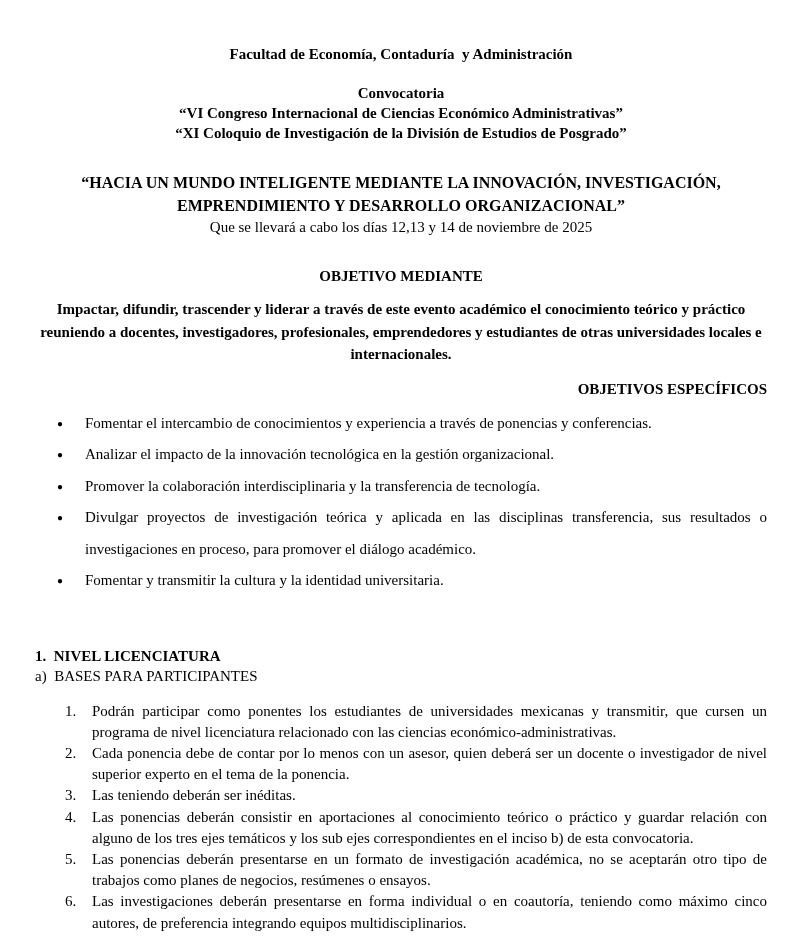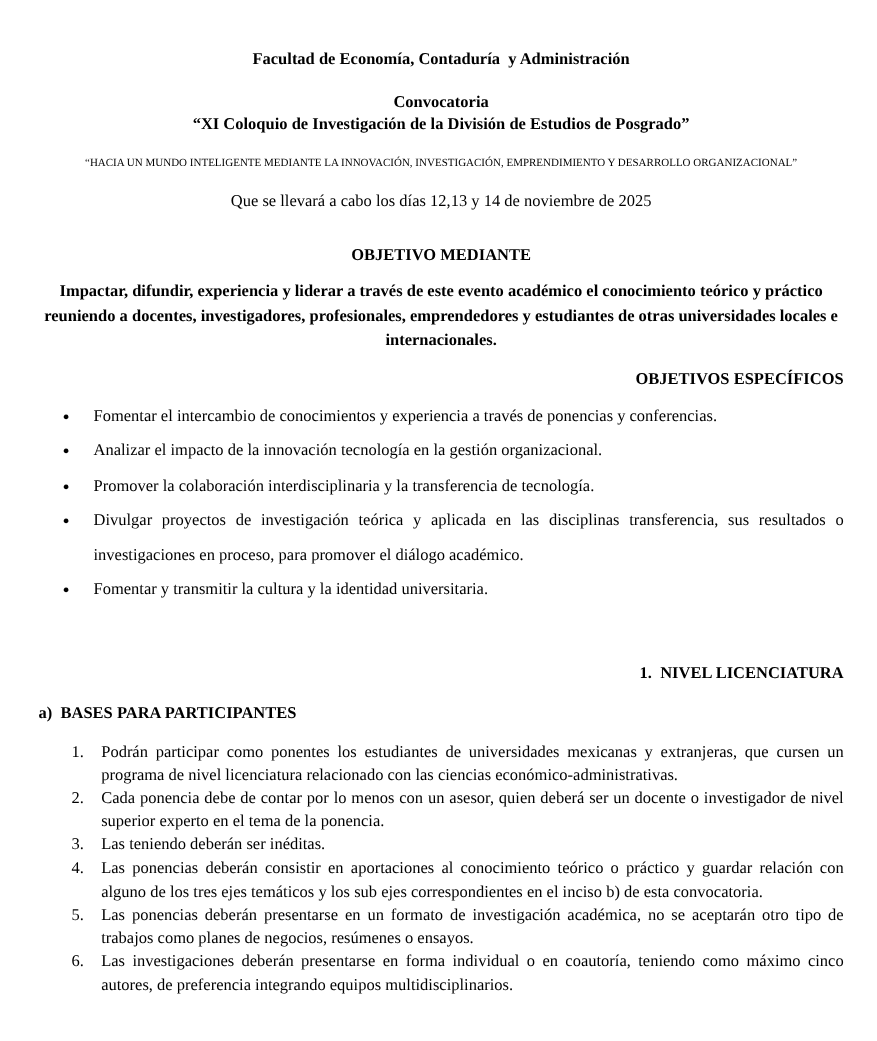--- a/index.html
+++ b/index.html
@@ -15,23 +15,23 @@
     box-sizing: border-box;
     padding: 45px 30px 0 35px;
     overflow: hidden;
   }
   .center { text-align: center; }
 
   .faculty        { font-weight: bold; line-height: 19px; }
   .convocatoria   { font-weight: bold; margin-top: 19px; line-height: 20px; }
   .congress       { font-weight: bold; line-height: 20px; }
   .colloquium     { font-weight: bold; line-height: 20px; }
-  .theme          { font-weight: normal; font-size: 10px; line-height: 23px;
-                    max-width: 700px; margin: 14px auto 0 auto; }
-  .dates          { margin-top: 13px; line-height: 20px; }
+  .theme          { font-weight: bold; font-size: 16px; line-height: 23px;
+                    max-width: 700px; margin: 28px auto 0 auto; }
+  .dates          { line-height: 20px; }
 
   .obj-general-heading { font-weight: bold; margin-top: 29px; line-height: 20px; }
   .obj-general-body    { font-weight: bold; margin: 12px auto 0 auto;
                          max-width: 724px; line-height: 22.5px; }
 
   .obj-esp-heading { font-weight: bold; text-align: right; margin-top: 13px; line-height: 20px; }
 
   .bullets { margin-top: 9px; }
   .bullet-item {
     display: flex;
@@ -41,22 +41,22 @@
     text-align: justify;
   }
   .bullet-item .bullet {
     flex: 0 0 28px;
     font-size: 10px;
     line-height: 31.5px;
     text-align: left;
   }
   .bullet-item .bullet-text { flex: 1 1 auto; }
 
-  .nivel-heading { font-weight: bold; text-align: right; margin-top: 49px; line-height: 20px; }
-  .bases-heading { font-weight: bold; text-align: left; margin-top: 17px; line-height: 20px; }
+  .nivel-heading { font-weight: bold; text-align: left; margin-top: 49px; line-height: 20px; }
+  .bases-heading { font-weight: normal; text-align: left; line-height: 20px; }
 
   .numbered { margin-top: 15px; margin-left: 30px; }
   .numbered-item {
     display: flex;
     align-items: flex-start;
     line-height: 21.2px;
     text-align: justify;
   }
   .numbered-item .num {
     flex: 0 0 27px;
@@ -67,41 +67,42 @@
 </style>
 </head>
 <body>
 
 <div class="page">
 
   <div class="faculty center">Facultad de Economía, Contaduría&nbsp; y Administración</div>
 
   <div class="convocatoria center">Convocatoria</div>
 
+  <div class="congress center">“VI Congreso Internacional de Ciencias Económico Administrativas”</div>
 
   <div class="colloquium center">“XI Coloquio de Investigación de la División de Estudios de Posgrado”</div>
 
   <div class="theme center">“HACIA UN MUNDO INTELIGENTE MEDIANTE LA INNOVACIÓN, INVESTIGACIÓN, EMPRENDIMIENTO Y DESARROLLO ORGANIZACIONAL”</div>
 
   <div class="dates center">Que se llevará a cabo los días 12,13 y 14 de noviembre de 2025</div>
 
   <div class="obj-general-heading center">OBJETIVO MEDIANTE</div>
 
-  <div class="obj-general-body center">Impactar, difundir, experiencia y liderar a través de este evento académico el conocimiento teórico y práctico reuniendo a docentes, investigadores, profesionales, emprendedores y estudiantes de otras universidades locales e internacionales.</div>
+  <div class="obj-general-body center">Impactar, difundir, trascender y liderar a través de este evento académico el conocimiento teórico y práctico reuniendo a docentes, investigadores, profesionales, emprendedores y estudiantes de otras universidades locales e internacionales.</div>
 
   <div class="obj-esp-heading">OBJETIVOS ESPECÍFICOS</div>
 
   <div class="bullets">
     <div class="bullet-item">
       <span class="bullet">●</span>
       <span class="bullet-text">Fomentar el intercambio de conocimientos y experiencia a través de ponencias y conferencias.</span>
     </div>
     <div class="bullet-item">
       <span class="bullet">●</span>
-      <span class="bullet-text">Analizar el impacto de la innovación tecnología en la gestión organizacional.</span>
+      <span class="bullet-text">Analizar el impacto de la innovación tecnológica en la gestión organizacional.</span>
     </div>
     <div class="bullet-item">
       <span class="bullet">●</span>
       <span class="bullet-text">Promover la colaboración interdisciplinaria y la transferencia de tecnología.</span>
     </div>
     <div class="bullet-item">
       <span class="bullet">●</span>
       <span class="bullet-text">Divulgar proyectos de investigación teórica y aplicada en las disciplinas transferencia, sus resultados o investigaciones en proceso, para promover el diálogo académico.</span>
     </div>
     <div class="bullet-item">
@@ -110,21 +111,21 @@
     </div>
   </div>
 
   <div class="nivel-heading">1.&nbsp; NIVEL LICENCIATURA</div>
 
   <div class="bases-heading">a)&nbsp; BASES PARA PARTICIPANTES</div>
 
   <div class="numbered">
     <div class="numbered-item">
       <span class="num">1.</span>
-      <span class="num-text">Podrán participar como ponentes los estudiantes de universidades mexicanas y extranjeras, que cursen un programa de nivel licenciatura relacionado con las ciencias económico-administrativas.</span>
+      <span class="num-text">Podrán participar como ponentes los estudiantes de universidades mexicanas y transmitir, que cursen un programa de nivel licenciatura relacionado con las ciencias económico-administrativas.</span>
     </div>
     <div class="numbered-item">
       <span class="num">2.</span>
       <span class="num-text">Cada ponencia debe de contar por lo menos con un asesor, quien deberá ser un docente o investigador de nivel superior experto en el tema de la ponencia.</span>
     </div>
     <div class="numbered-item">
       <span class="num">3.</span>
       <span class="num-text">Las teniendo deberán ser inéditas.</span>
     </div>
     <div class="numbered-item">

